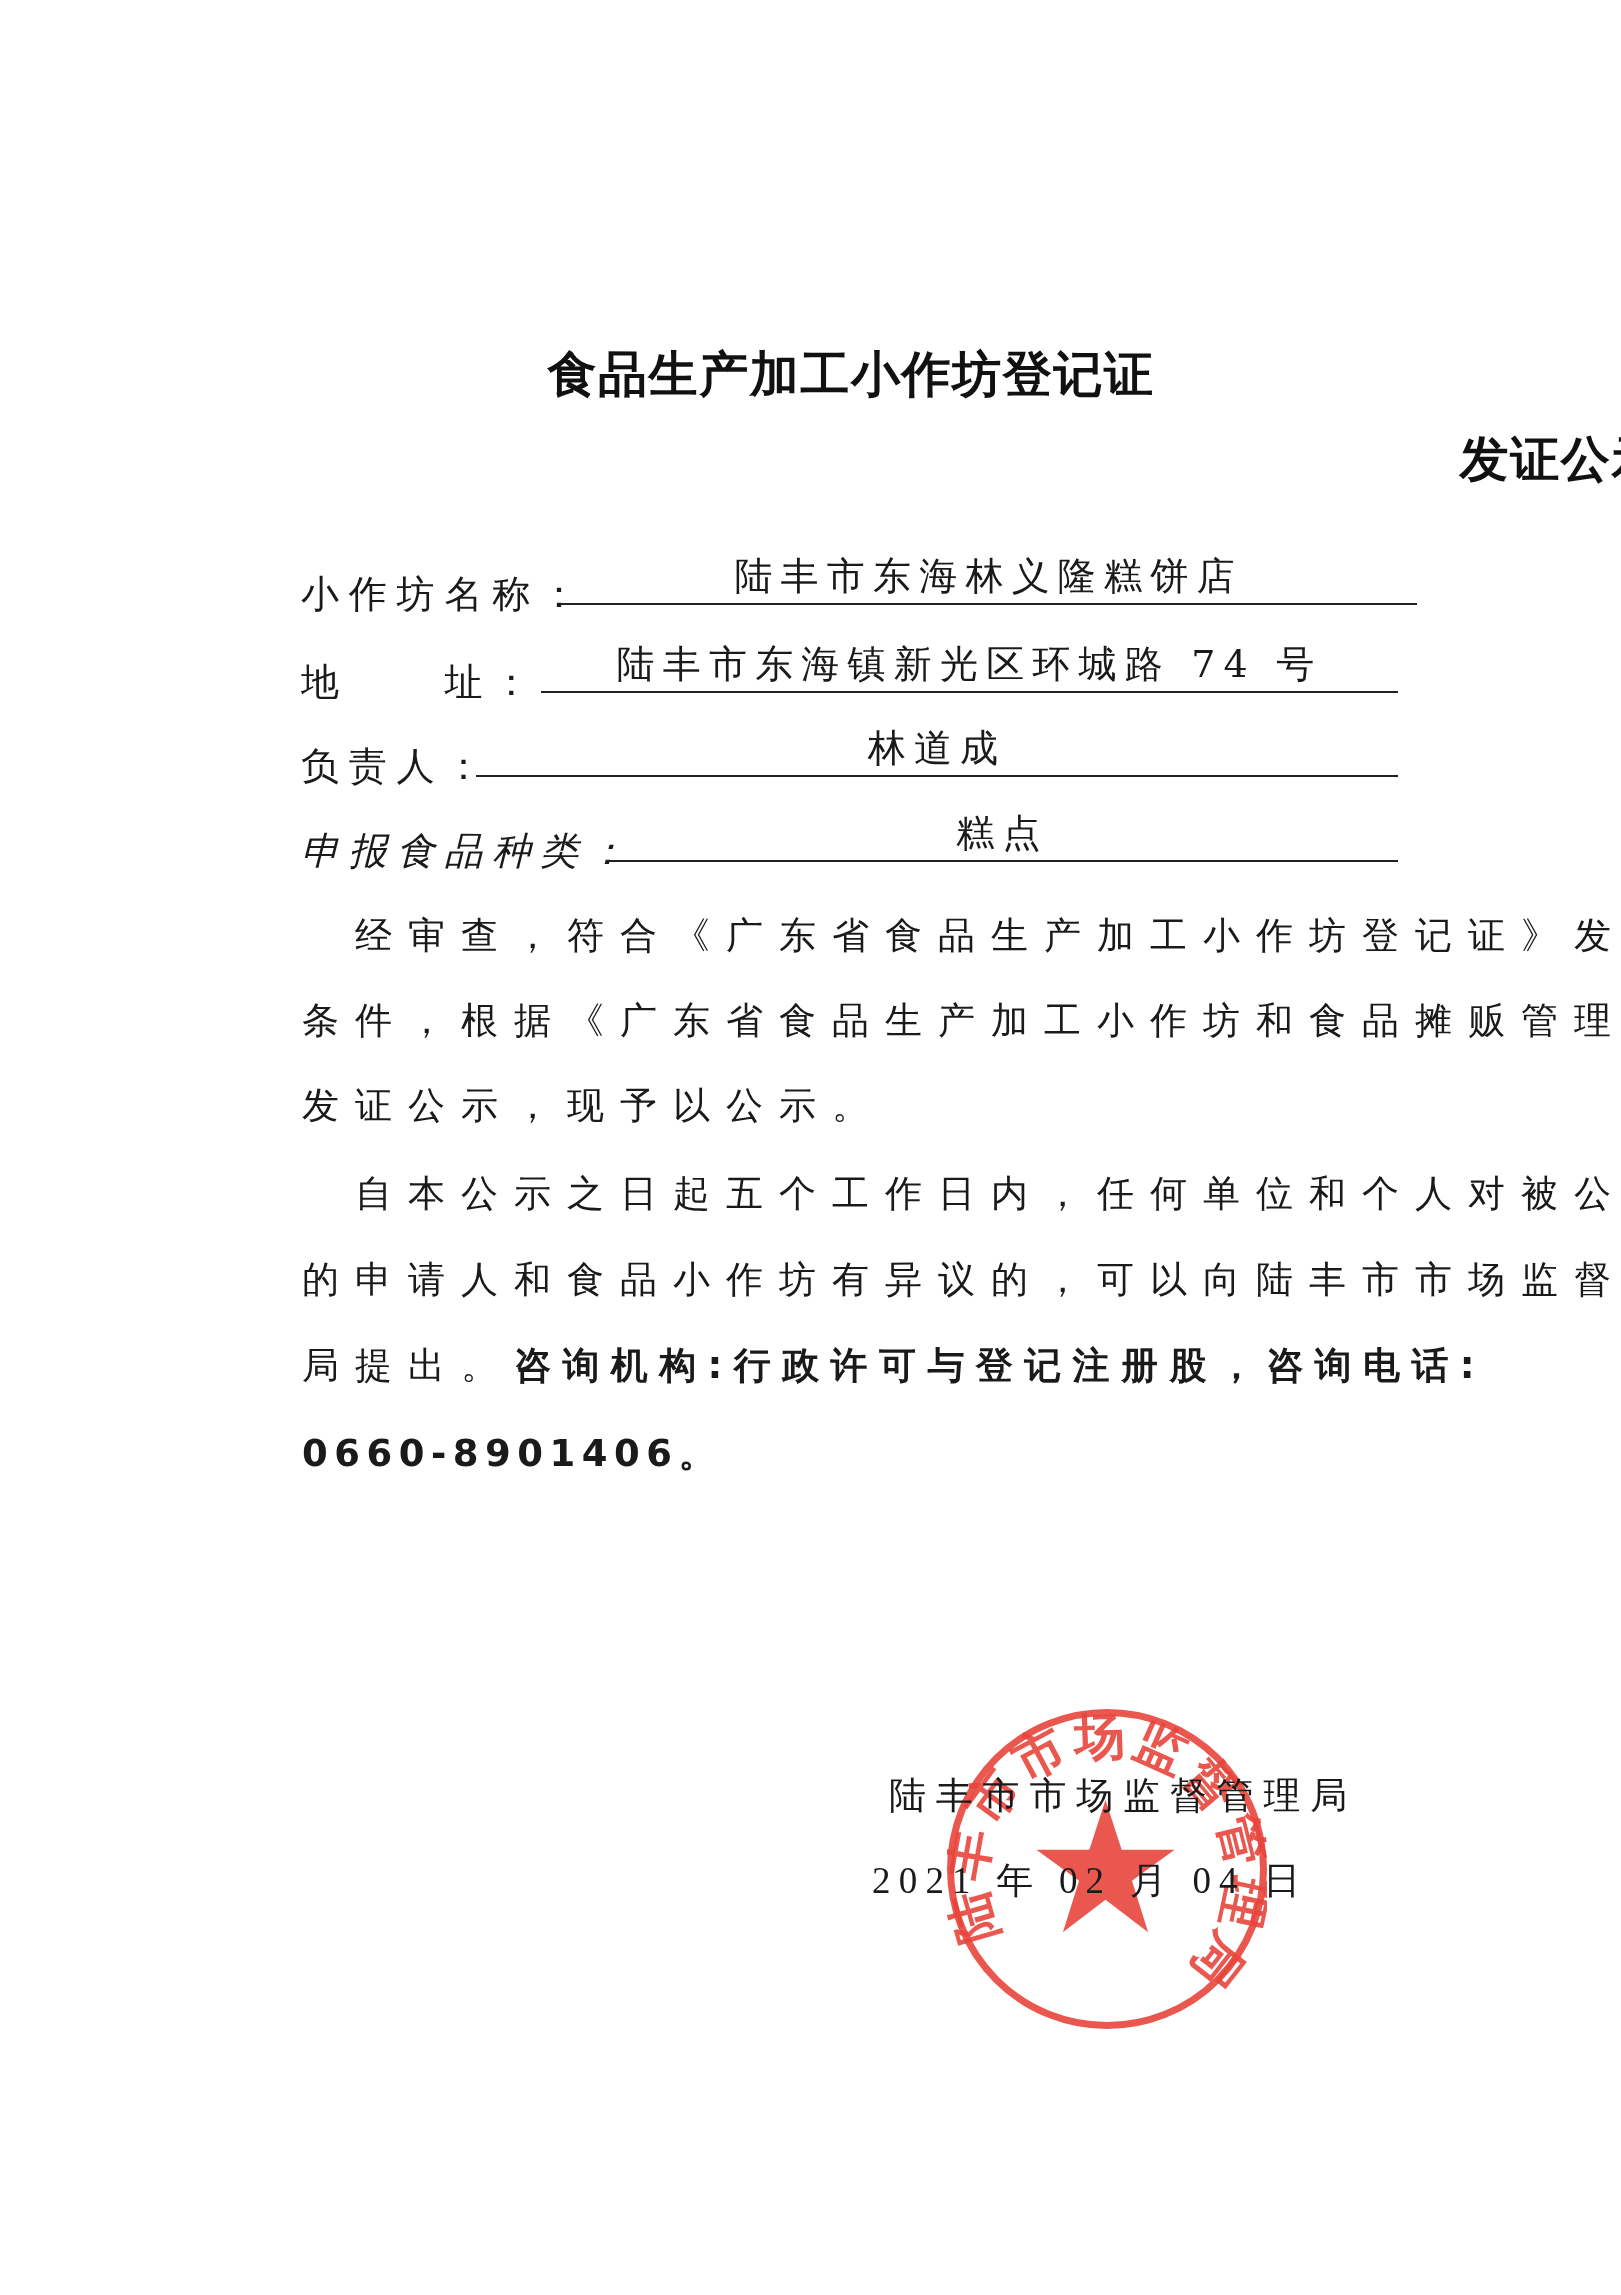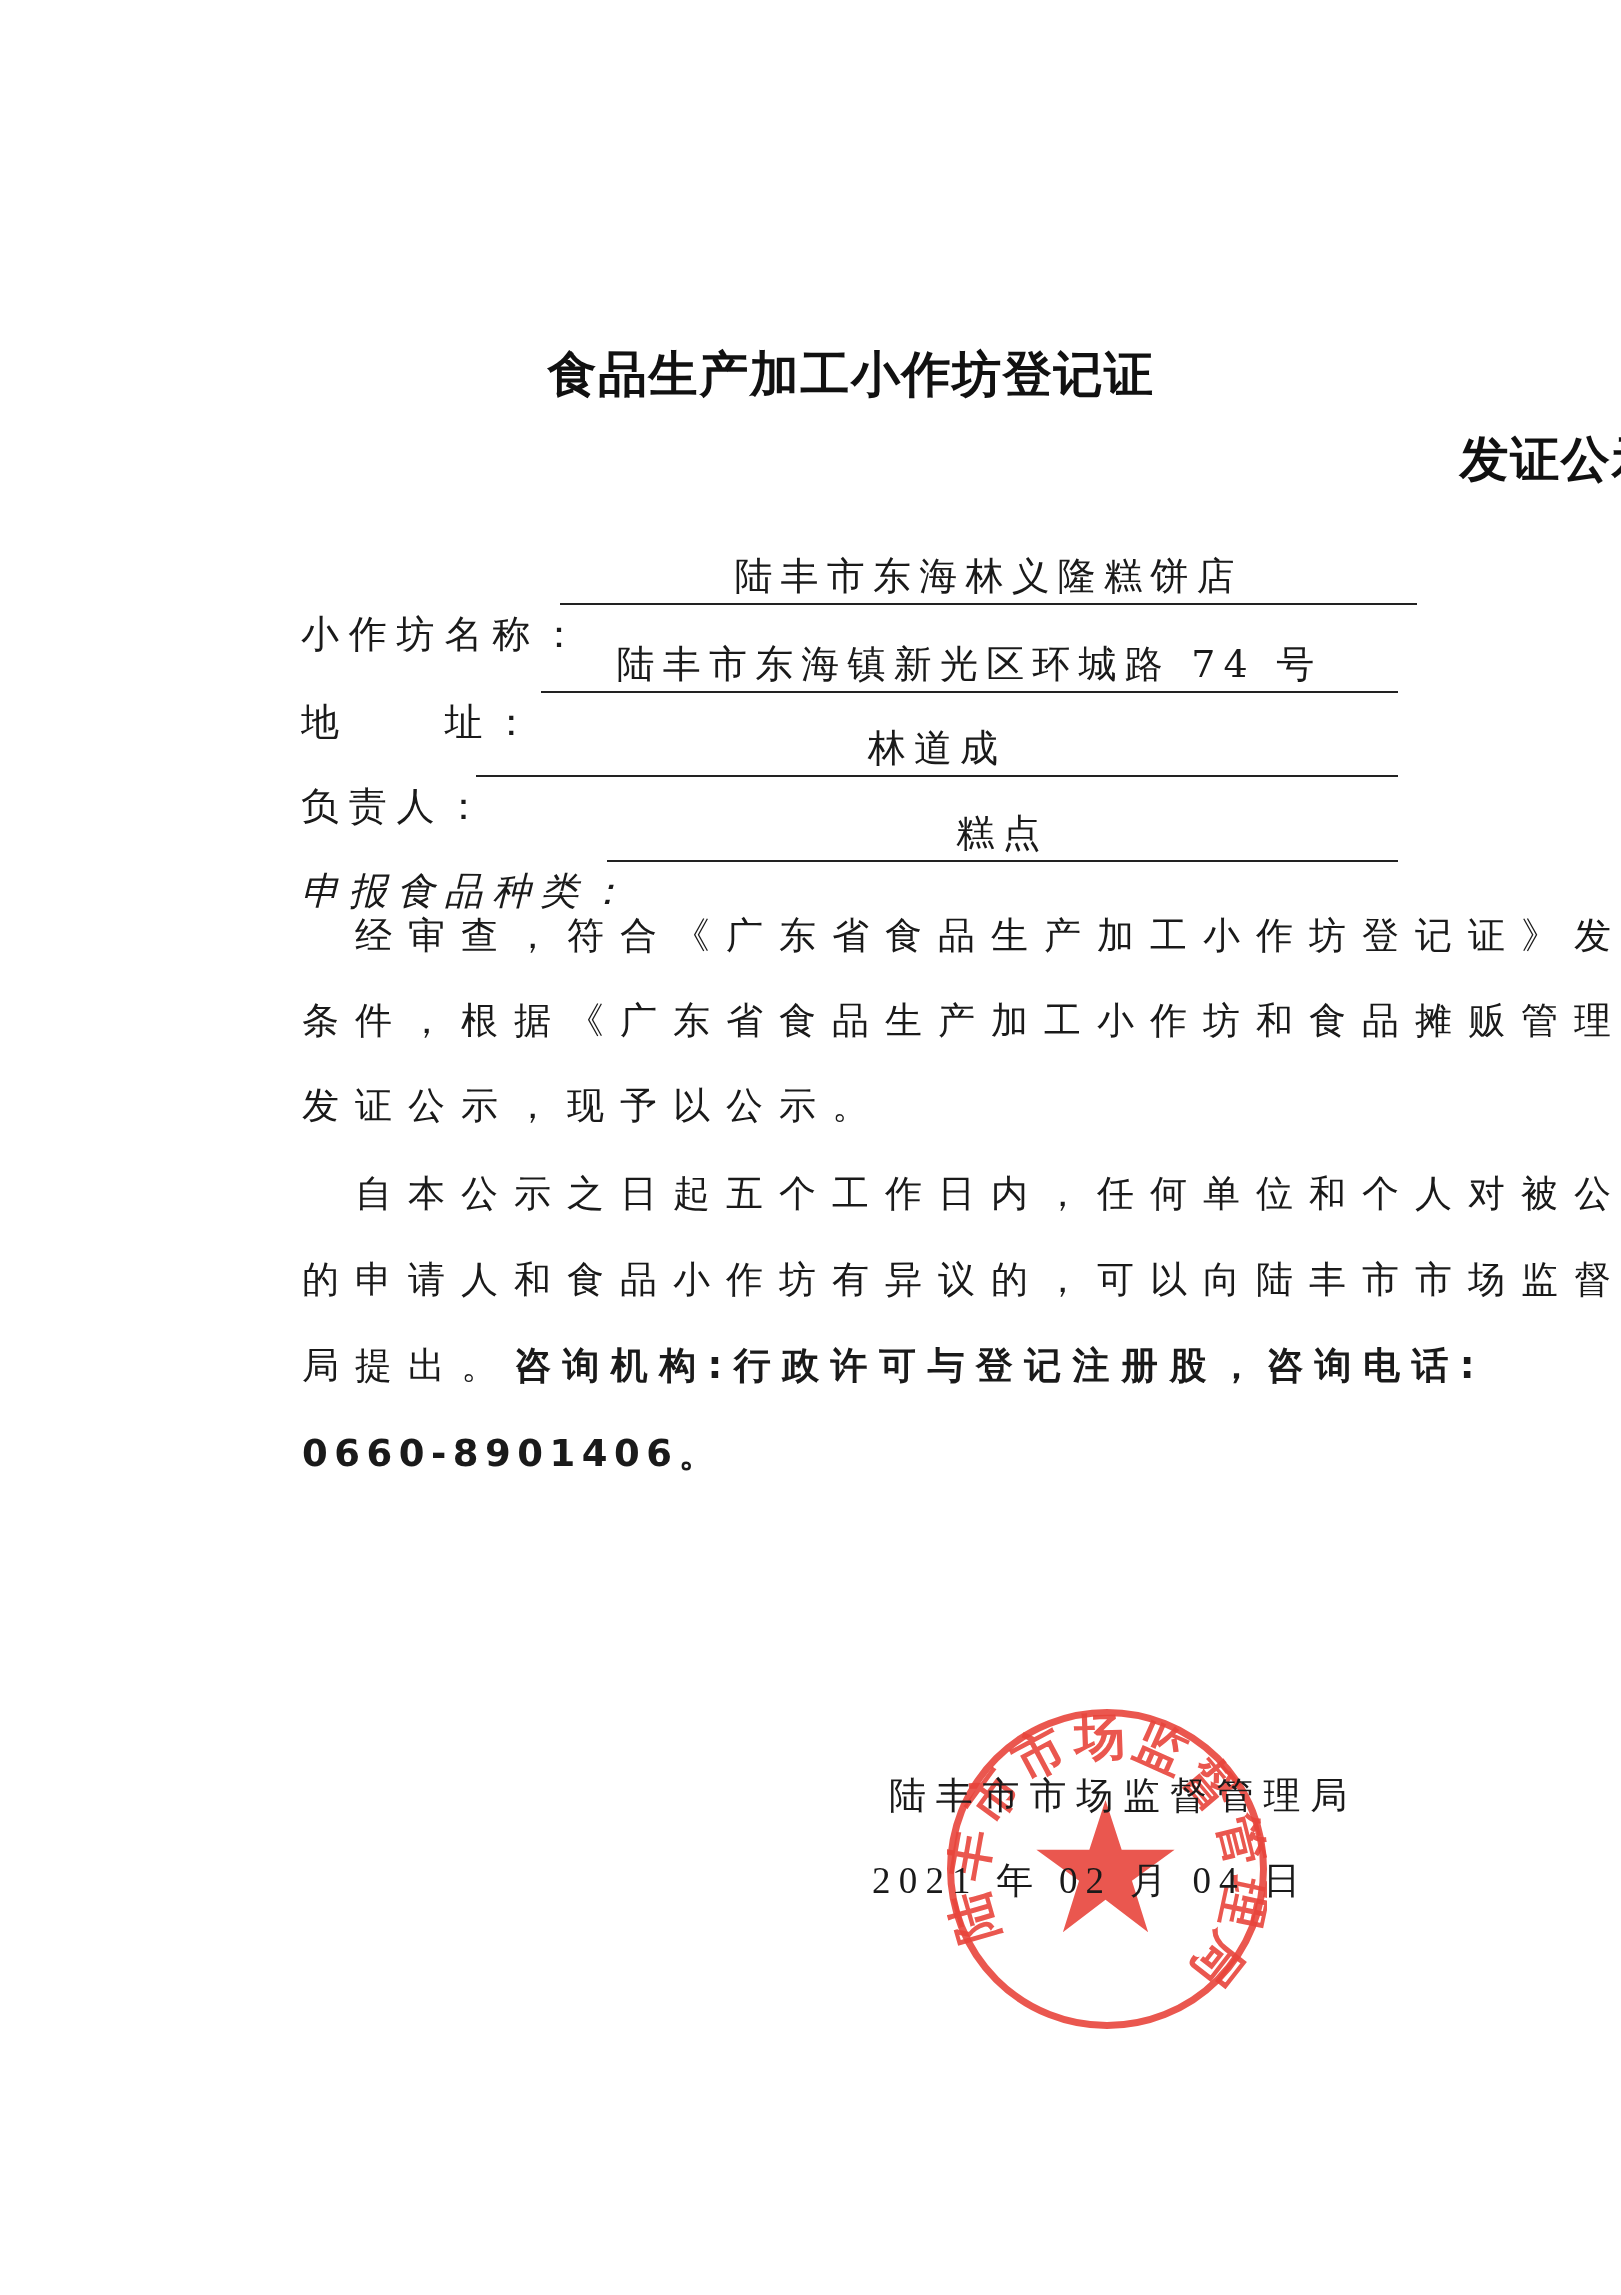--- a/index.html
+++ b/index.html
@@ -1,21 +1,21 @@
 <!DOCTYPE html>
 <html style="font-size:13px"><head>
 <meta charset="utf-8">
 <style>
   html, body { margin:0; padding:0; background:#ffffff; }
   body { width:1622px; height:2295px; position:relative; overflow:hidden;
          font-family:"DejaVu Serif", "Liberation Serif", serif; color:#1a1a1a; }
   .abs { position:absolute; white-space:nowrap; }
   .title { left:0; width:1622px; text-align:center; font-family:"DejaVu Sans", sans-serif;
            font-weight:bold; font-size:49px; letter-spacing:1.6px; color:#111;padding-left:40px; }
-  .field-label { font-size:38px; letter-spacing:9.8px;margin-top:40px; }
+  .field-label { font-size:38px; letter-spacing:9.8px; }
   .field-line { border-bottom:2.5px solid #222; height:47px; text-align:center;
                 font-size:38px; letter-spacing:8.2px; line-height:41px; }
   .para { left:302px; width:1120px; font-size:37px; letter-spacing:16px; }
   .bold { font-family:"DejaVu Sans", sans-serif; font-weight:bold; letter-spacing:11.4px; }
   .sign { font-size:37px; letter-spacing:9.8px; }
   .stamp { position:absolute; left:947px; top:1709px; width:320px; height:320px;
            border-radius:50%; border:7.4px solid #e8453c; box-sizing:border-box; opacity:0.9; }
   .stamp .star { position:absolute; left:78px; top:78px; width:147px; height:147px; }
   .stamp-arc { position:absolute; left:947px; top:1709px; width:320px; height:320px; pointer-events:none; }
 </style>

